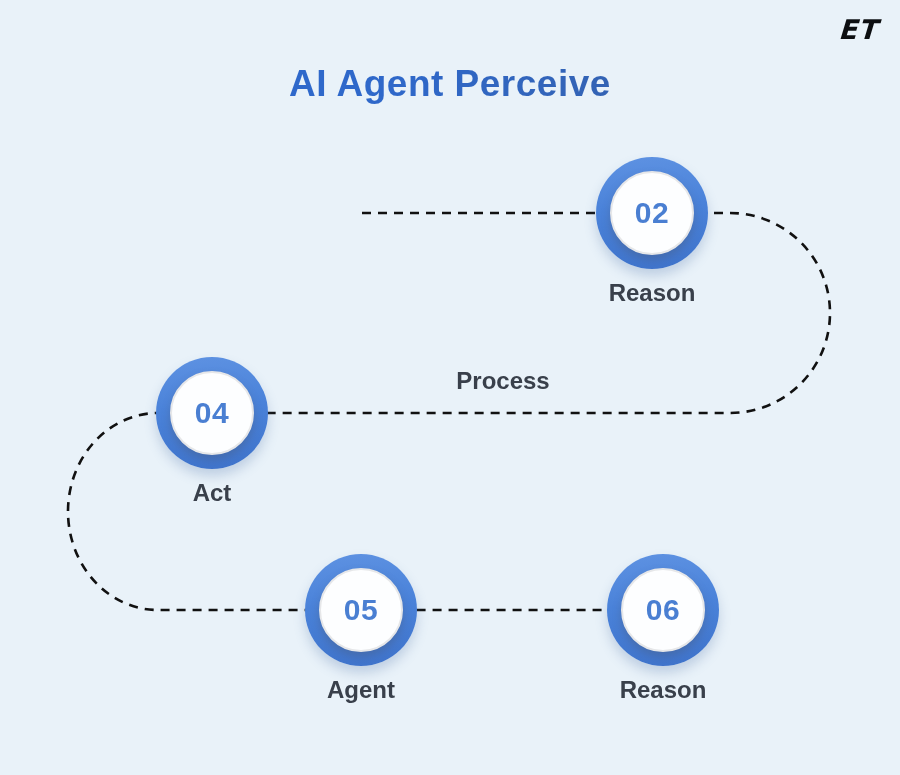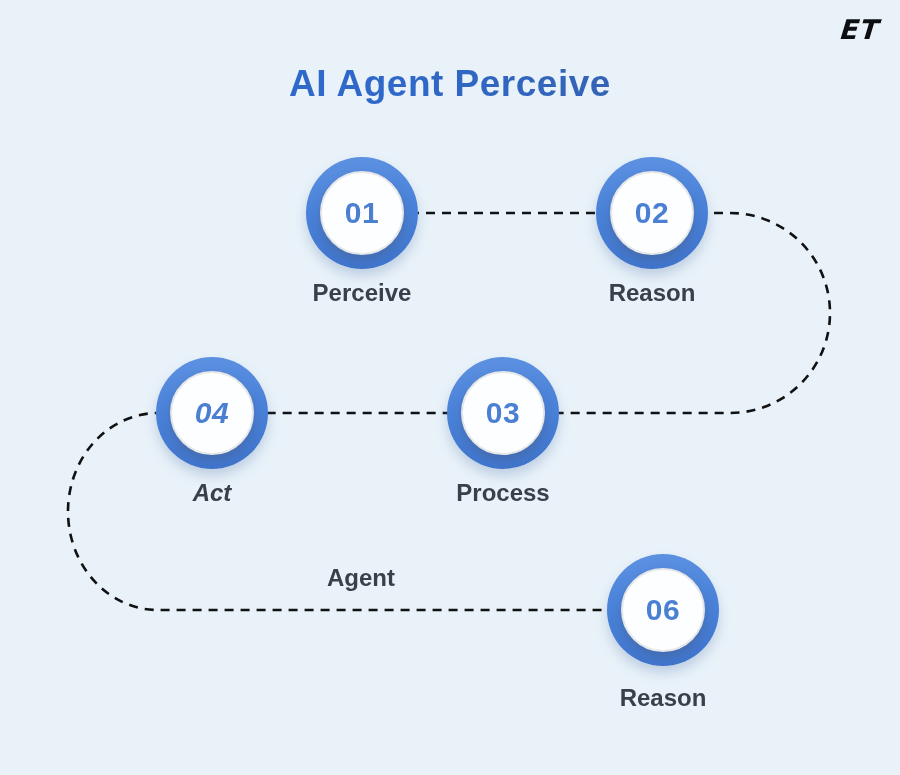--- a/index.html
+++ b/index.html
@@ -83,74 +83,66 @@
   .step-label {
     margin-top: 10px;
     font-size: 24px;
     font-weight: 600;
     color: #39404b;
   }
   
   .pos-1 { left: 272px; top: 157px; }   
   .pos-2 { left: 562px; top: 157px; justify-content: space-between; }   
   .pos-3 { left: 413px; top: 357px; }   
-  .pos-4 { left: 122px; top: 357px; font-style: italic; }   
+  .pos-4 { left: 122px; top: 357px; }   
   .pos-5 { left: 271px; top: 554px; }   
-  .pos-6 { left: 573px; top: 554px; gap: 8px; }   
+  .pos-6 { left: 573px; top: 554px; }   
 </style>
 </head>
 <body>
 
 <div class="canvas">
 
   <div class="logo">ET</div>
 
   <h1 class="title">AI Agent Perceive</h1>
 
   <svg class="connector" width="900" height="775" viewBox="0 0 900 775">
     <path d="M 362 213 H 730 A 100 100 0 0 1 730 413 H 158 A 90 98.5 0 0 0 158 610 H 663" fill="none" stroke="#111111" stroke-width="2.6" stroke-dasharray="9 7" stroke-linecap="butt"></path>
   </svg>
 
-  <div class="step pos-1">
-    <div class="node">
-      <div class="node-inner">
-        <span class="num">01</span>
-      </div>
-    </div>
-    <div class="step-label">Perceive</div>
-  </div>
 
   <div class="step pos-2">
     <div class="node">
       <div class="node-inner">
         <span class="num">02</span>
       </div>
     </div>
     <div class="step-label">Reason</div>
   </div>
 
   <div class="step pos-3">
-    <div class="node">
-      <div class="node-inner">
-        <span class="num">03</span>
-      </div>
-    </div>
     <div class="step-label">Process</div>
   </div>
 
   <div class="step pos-4">
     <div class="node">
       <div class="node-inner">
         <span class="num">04</span>
       </div>
     </div>
     <div class="step-label">Act</div>
   </div>
 
   <div class="step pos-5">
+    <div class="node">
+      <div class="node-inner">
+        <span class="num">05</span>
+      </div>
+    </div>
     <div class="step-label">Agent</div>
   </div>
 
   <div class="step pos-6">
     <div class="node">
       <div class="node-inner">
         <span class="num">06</span>
       </div>
     </div>
     <div class="step-label">Reason</div>

